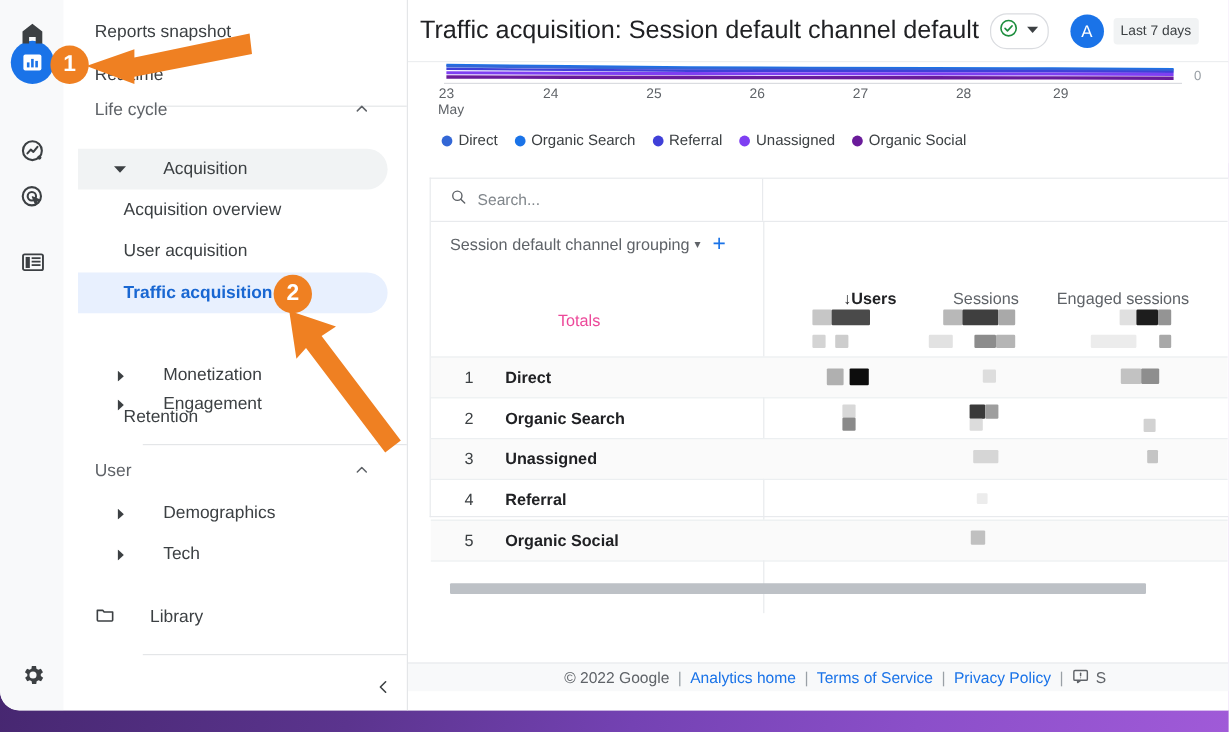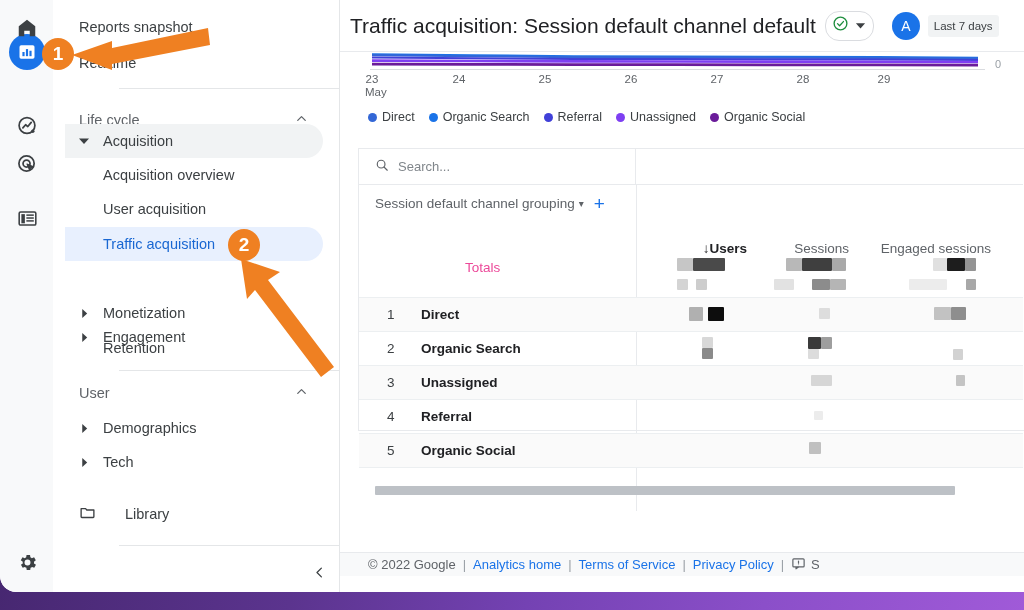--- a/index.html
+++ b/index.html
@@ -50,26 +50,26 @@
   .nav-item{
     position:absolute;left:12px;width:258px;height:34px;
     display:flex;align-items:center;
     border-radius:0 17px 17px 0;
     font-size:14.5px;color:#3c4043;
     cursor:pointer;box-sizing:border-box;
   }
   .nav-item .lbl{white-space:nowrap;}
   .nav-sub{padding-left:38px;}
   .nav-top{padding-left:14px;}
-  .nav-arrowed{padding-left:0;}
+  .nav-arrowed{padding-left:16px;gap:17px;}
   .nav-arrowed .caret{
     width:38px;display:flex;align-items:center;justify-content:center;
     flex:0 0 38px;
   }
-  .nav-item.selected{background:#e8f0fe;color:#1967d2;font-weight:400;}
+  .nav-item.selected{background:#e8f0fe;color:#1967d2;font-weight:700;}
   .nav-item.groupsel{background:#f1f3f4;}
   .section-hdr{
     position:absolute;left:12px;width:258px;height:32px;
     display:flex;align-items:center;justify-content:space-between;
     padding:0 14px 0 14px;box-sizing:border-box;
     font-size:14.5px;color:#5f6368;border-radius:0 16px 16px 0;
     cursor:pointer;
   }
   .divider{position:absolute;left:66px;width:220px;height:1px;background:#e4e6e8;}
   #nav-collapse{
@@ -175,21 +175,21 @@
 
   #hscroll-track{
     position:absolute;left:16px;top:337px;width:580px;height:9px;
     background:#bdc1c6;border-radius:1px;cursor:pointer;
   }
 
   
   #footer{
     position:absolute;left:0;top:552px;width:684px;height:24px;
     background:#f8f9fa;border-top:1px solid #e8eaed;
-    display:flex;align-items:center;box-sizing:border-box;
+    display:flex;align-items:center;justify-content:center;box-sizing:border-box;
   }
   #footer-inner{
     display:flex;align-items:center;gap:0px;font-size:13px;color:#5f6368;white-space:nowrap;
     margin-left:28px;
   }
   #footer-inner a{color:#1a73e8;text-decoration:none;cursor:pointer;}
   .fsep{margin:0 7px;color:#9aa0a6;}
 
   
   #annotations{position:absolute;left:0;top:0;width:1024px;height:610px;pointer-events:none;}
@@ -263,21 +263,21 @@
     <div class="nav-item nav-top" style="top:10px;">
       <span class="lbl">Reports snapshot</span>
     </div>
 
     <div class="nav-item nav-top" style="top:46px;">
       <span class="lbl">Realtime</span>
     </div>
 
     <div class="divider" style="top:88px;"></div>
 
-    <div class="section-hdr" style="top:104px;justify-content:space-between;">
+    <div class="section-hdr" style="top:76px;justify-content:space-between;">
       <span>Life cycle</span>
       <span>
         <svg width="15" height="15" viewBox="0 0 24 24" fill="none" stroke="#5f6368" stroke-width="2" stroke-linecap="round" stroke-linejoin="round">
             <path d="M6 15l6-6 6 6"></path>
           </svg>
       </span>
     </div>
 
     <div class="nav-item nav-arrowed groupsel" style="top:124px;">
       <span class="caret">

